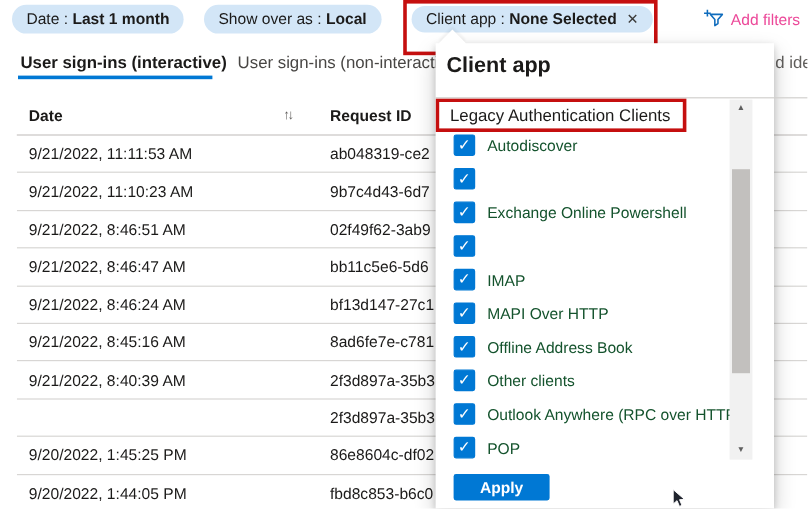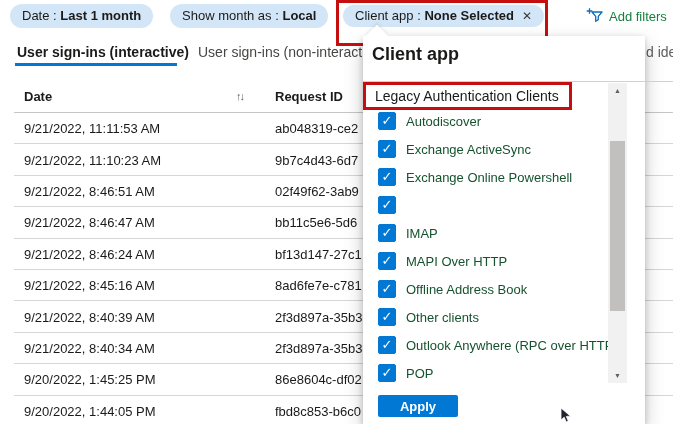--- a/index.html
+++ b/index.html
@@ -12,21 +12,21 @@
     position:absolute;top:4px;height:24px;line-height:24px;background:#d3e6f7;
     border-radius:12px;padding:0 12px;font-size:13px;white-space:nowrap;color:#1b1a19;
   }
   .pill b{font-weight:700;margin-top:12px;}
   .red-box{position:absolute;border:3px solid #c50f0f;box-sizing:border-box;}
   .red-box-pill{left:336px;top:0px;width:212px;height:46px;padding:2px 4px;z-index:4;}
   .red-box-pill .pill{position:static;display:inline-flex;align-items:center;gap:8px;height:22px;line-height:22px;}
   .dismiss{font-size:12px;color:#3b3a39;cursor:default;}
   .add-filters{
     position:absolute;left:586px;top:7px;display:flex;align-items:center;gap:6px;
-    color:#15803d;font-size:13px;cursor:default;
+    color:#ec4899;font-size:13px;cursor:default;
   }
   
   .tab{position:absolute;top:44px;font-size:14px;color:#484644;white-space:nowrap;z-index:1;}
   .tab-active{color:#1b1a19;font-weight:600;}
   .tab-underline{position:absolute;left:15px;top:63px;width:162px;height:3px;background:#0078d4;z-index:1;}
   .tab-fragment{position:absolute;left:646px;top:44px;font-size:14px;color:#605e5c;white-space:nowrap;z-index:1;}
   
   .th{position:absolute;top:89px;font-size:13px;font-weight:600;color:#1b1a19;z-index:1;}
   .sort{position:absolute;left:236px;top:90px;font-size:11px;color:#605e5c;letter-spacing:-2px;z-index:1;}
   .header-sep{position:absolute;left:14px;right:0;top:112px;height:1px;background:#c8c6c4;z-index:1;}
@@ -65,21 +65,21 @@
   }
   .cursor{position:absolute;left:560px;top:407px;z-index:9;}
 </style>
 </head>
 <body>
 
 <div class="screen">
 
   <div class="pill" style="left:10px"><span>Date</span><span> : </span><b>Last 1 month</b></div>
 
-  <div class="pill" style="left:170px"><span>Show month as</span><span> : </span><b>Local</b></div>
+  <div class="pill" style="left:170px"><span>Show over as</span><span> : </span><b>Local</b></div>
 
   <div class="red-box red-box-pill">
     <div class="pill">
       <span><span>Client app</span><span> : </span><b>None Selected</b></span>
       <span class="dismiss">✕</span>
     </div>
   </div>
 
   <div class="add-filters">
     <span>
@@ -124,21 +124,20 @@
       </div>
       <div class="trow">
         <span class="cell-date">9/21/2022, 8:45:16 AM</span>
         <span class="cell-reqid">8ad6fe7e-c781</span>
       </div>
       <div class="trow">
         <span class="cell-date">9/21/2022, 8:40:39 AM</span>
         <span class="cell-reqid">2f3d897a-35b3</span>
       </div>
       <div class="trow">
-        <span class="cell-date">9/21/2022, 8:40:34 AM</span>
         <span class="cell-reqid">2f3d897a-35b3</span>
       </div>
       <div class="trow">
         <span class="cell-date">9/20/2022, 1:45:25 PM</span>
         <span class="cell-reqid">86e8604c-df02</span>
       </div>
       <div class="trow">
         <span class="cell-date">9/20/2022, 1:44:05 PM</span>
         <span class="cell-reqid">fbd8c853-b6c0</span>
       </div>
@@ -151,21 +150,20 @@
       <div class="red-box red-box-legacy">
         <div class="group-header">Legacy Authentication Clients</div>
       </div>
       <div class="options" id="options">
           <div class="option">
             <span class="cb">✓</span>
             <span class="option-label">Autodiscover</span>
           </div>
           <div class="option">
             <span class="cb">✓</span>
-            <span class="option-label">Exchange ActiveSync</span>
           </div>
           <div class="option">
             <span class="cb">✓</span>
             <span class="option-label">Exchange Online Powershell</span>
           </div>
           <div class="option">
             <span class="cb">✓</span>
           </div>
           <div class="option">
             <span class="cb">✓</span>

